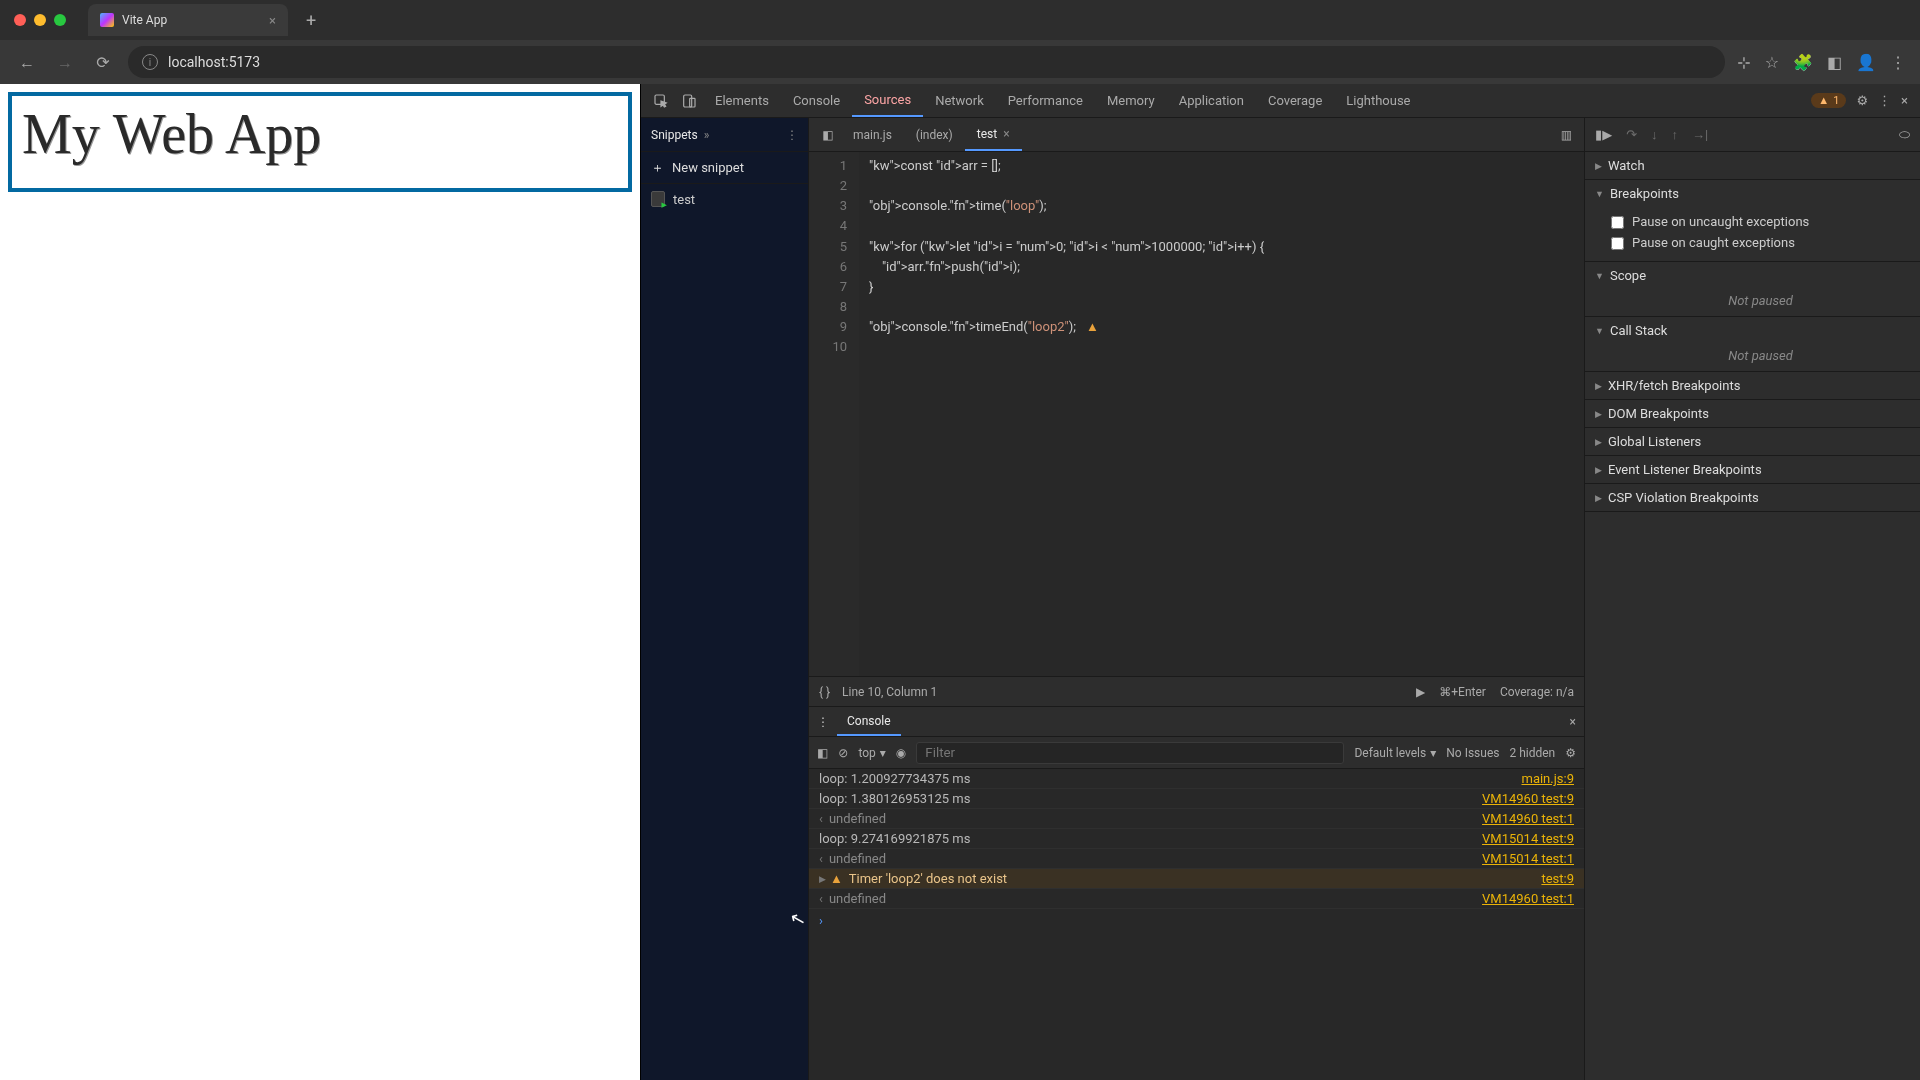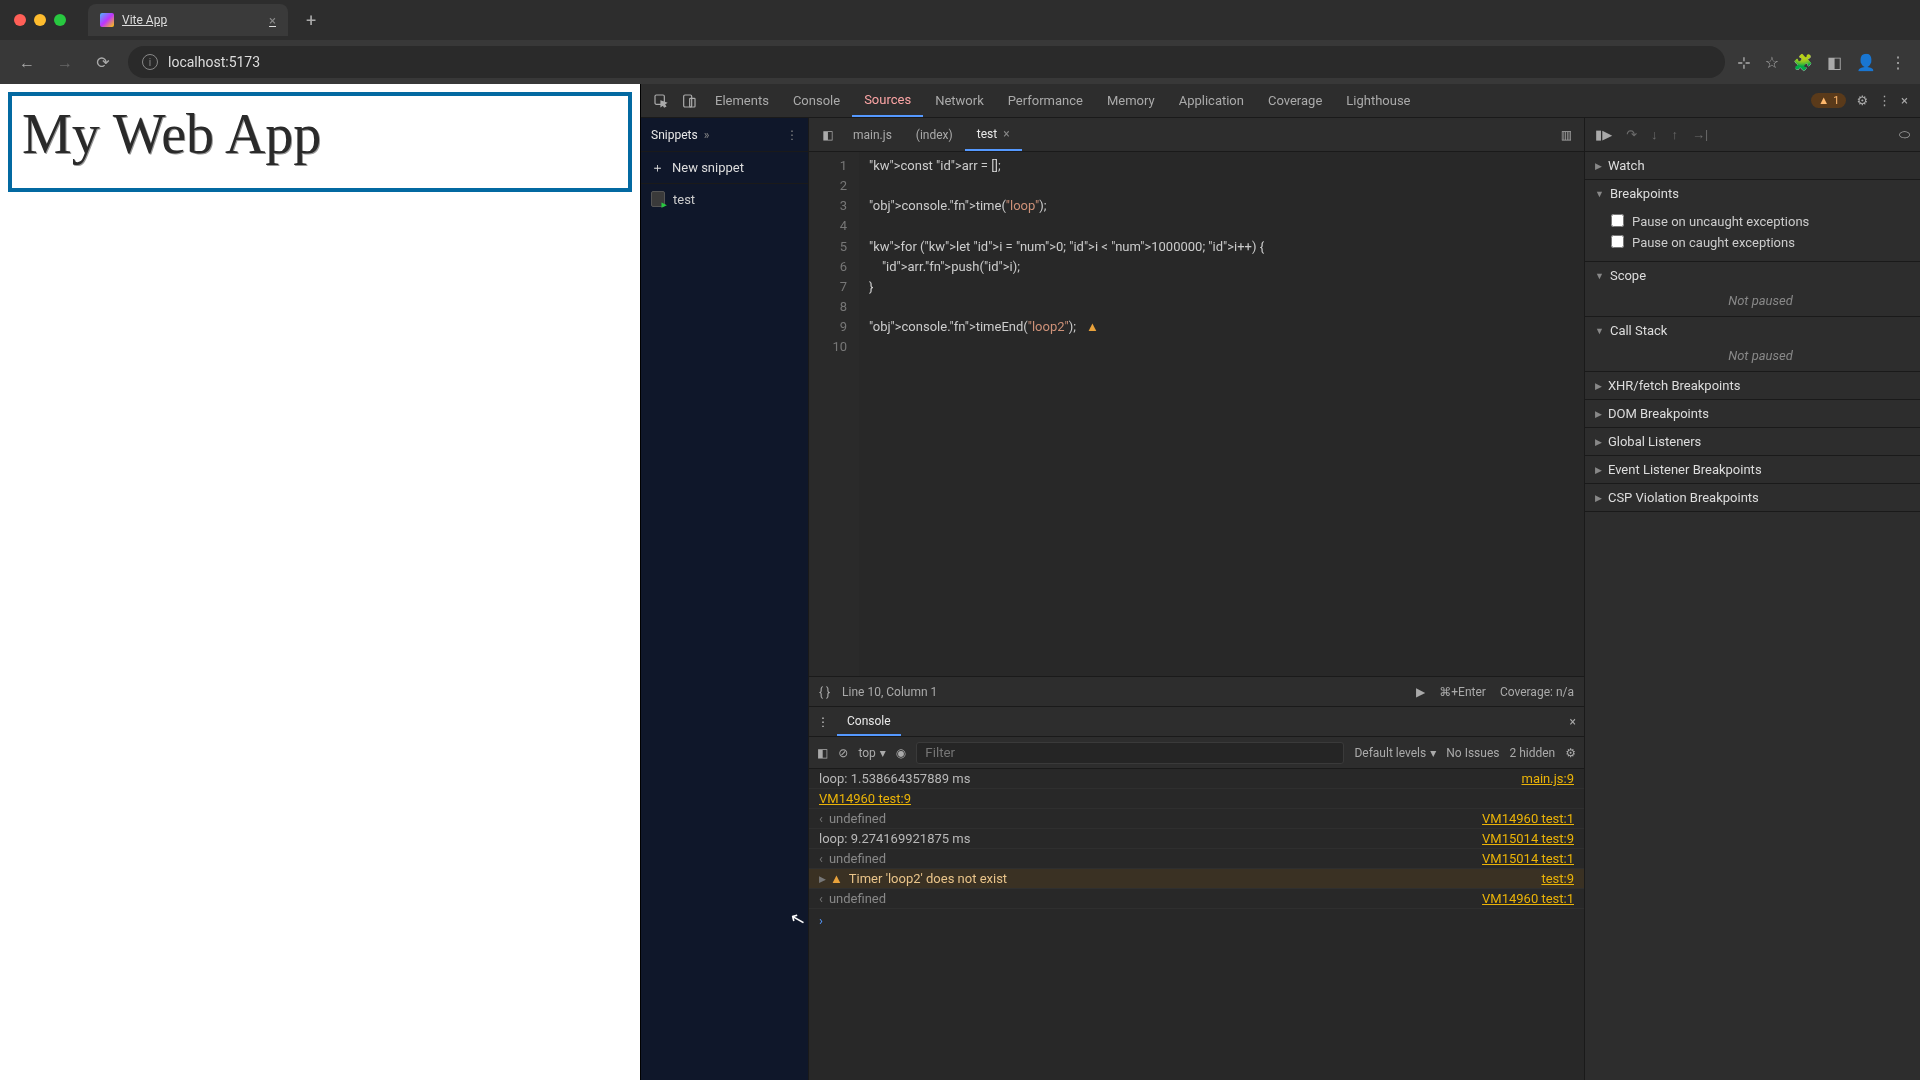--- a/index.html
+++ b/index.html
@@ -3,21 +3,21 @@
 <meta charset="utf-8">
 <style>
 * { margin:0; padding:0; box-sizing:border-box; font-family:-apple-system,BlinkMacSystemFont,"Segoe UI",Roboto,sans-serif; }
 body { background:#1e1e1e; width:1920px; height:1080px; overflow:hidden; color:#ccc; }
 
 
 .titlebar { height:40px; background:#2d2d2d; display:flex; align-items:center; padding:0 14px; gap:8px; }
 .traffic { display:flex; gap:8px; }
 .dot { width:12px; height:12px; border-radius:50%; }
 .dot.red{background:#ff5f57}.dot.yel{background:#febc2e}.dot.grn{background:#28c840}
-.tab { margin-left:14px; background:#3a3a3a; height:32px; border-radius:8px 8px 0 0; display:flex; align-items:center; padding:0 12px; gap:8px; font-size:12px; color:#ddd; min-width:200px;text-decoration:underline; }
+.tab { margin-left:14px; background:#3a3a3a; height:32px; border-radius:8px 8px 0 0; display:flex; align-items:center; padding:0 12px; gap:8px; font-size:12px; color:#ddd; min-width:200px; }
 .tab .fav { width:14px;height:14px;background:linear-gradient(135deg,#4db5ff,#bd34fe,#ffcc00);border-radius:2px; }
 .tab .x{margin-left:auto;color:#888;font-size:13px}
 .newtab{margin-left:10px;color:#aaa;font-size:18px}
 
 .toolbar { height:44px; background:#383838; display:flex; align-items:center; padding:0 14px; gap:12px; }
 .tbtn{width:26px;height:26px;display:flex;align-items:center;justify-content:center;color:#aaa;border-radius:4px;font-size:16px}
 .url{flex:1;background:#2a2a2a;border-radius:20px;height:32px;display:flex;align-items:center;padding:0 14px;gap:10px;font-size:14px;color:#ddd}
 .info-i{width:16px;height:16px;border:1.5px solid #888;border-radius:50%;font-size:10px;color:#888;display:flex;align-items:center;justify-content:center}
 .right-icons{display:flex;gap:14px;align-items:center;color:#aaa}
 
@@ -64,21 +64,21 @@
 .ed-foot{height:30px;background:#2d2d2d;display:flex;align-items:center;padding:0 10px;font-size:12px;color:#aaa;border-top:1px solid #1a1a1a;gap:12px}
 .ed-foot .right{margin-left:auto;display:flex;gap:14px;align-items:center}
 
 
 .dbg{width:336px;background:#2d2d2d;border-left:1px solid #1a1a1a;display:flex;flex-direction:column;overflow:auto;font-size:13px}
 .db-ctrl{height:34px;display:flex;align-items:center;gap:14px;padding:0 10px;border-bottom:1px solid #1a1a1a;color:#aaa}
 .sect{border-bottom:1px solid #1a1a1a}
 .sect-h{padding:6px 10px;display:flex;align-items:center;gap:6px;color:#ddd;cursor:pointer}
 .sect-h .ar{font-size:9px;color:#888}
 .sect-body{padding:4px 10px 8px 26px;color:#888;font-style:italic}
-.chk{display:flex;align-items:flex-start;gap:8px;padding:3px 0;font-style:normal;color:#ccc}
+.chk{display:flex;align-items:flex-end;gap:8px;padding:3px 0;font-style:normal;color:#ccc}
 .chk input{accent-color:#5599ff}
 
 
 .drawer{height:374px;border-top:1px solid #1a1a1a;background:#282828;display:flex;flex-direction:column}
 .dr-tabs{height:30px;background:#2d2d2d;display:flex;align-items:center;padding:0 8px;font-size:12px;border-bottom:1px solid #1a1a1a}
 .dr-tabs .lbl{color:#e8e8e8;padding:0 10px;border-bottom:2px solid #5599ff;height:100%;display:flex;align-items:center}
 .dr-tabs .x{margin-left:auto;color:#aaa}
 .dr-bar{height:32px;background:#2d2d2d;display:flex;align-items:center;padding:0 8px;gap:10px;border-bottom:1px solid #1a1a1a;font-size:12px;color:#aaa}
 .dr-bar .sel{display:flex;align-items:center;gap:4px}
 .dr-bar .filt{flex:1;background:#252525;border:1px solid #3a3a3a;border-radius:3px;height:22px;padding:0 8px;color:#7dd3fc}
@@ -246,24 +246,25 @@
             <span class="sel"><span>top</span> ▾</span>
             <span>◉</span>
             <input class="filt" placeholder="Filter" style="">
             <span class="sel"><span>Default levels</span> ▾</span>
             <span>No Issues</span>
             <span>2 hidden</span>
             <span>⚙</span>
           </div>
           <div class="log" id="log">
               <div class="log-row log">
-                <span class="msg">loop: 1.538664357889 ms</span>
+                <span class="msg">loop: 1.200927734375 ms</span>
                 <span class="src">main.js:9</span>
               </div>
               <div class="log-row log">
+                <span class="msg">loop: 1.380126953125 ms</span>
                 <span class="src">VM14960 test:9</span>
               </div>
               <div class="log-row und">
                 <span class="msg">undefined</span>
                 <span class="src">VM14960 test:1</span>
               </div>
               <div class="log-row log">
                 <span class="msg">loop: 9.274169921875 ms</span>
                 <span class="src">VM15014 test:9</span>
               </div>

